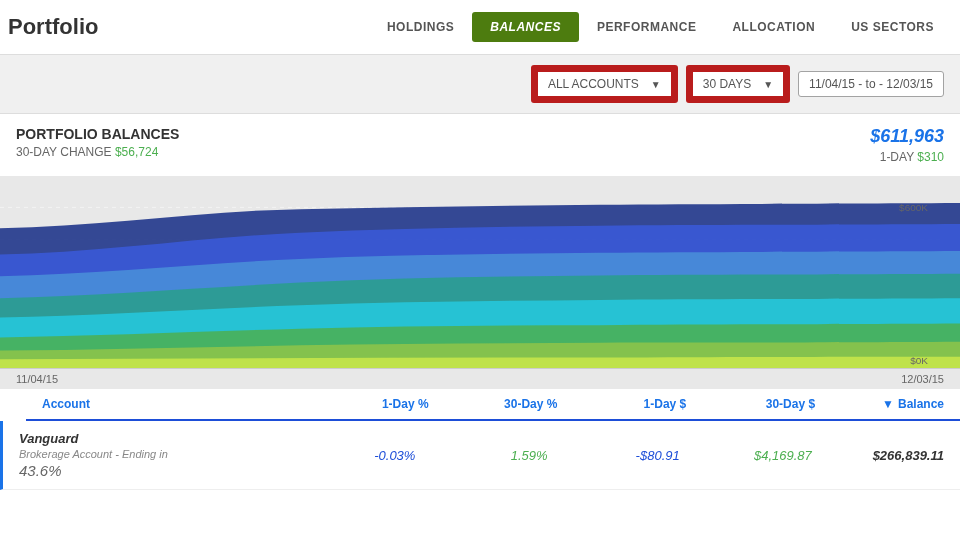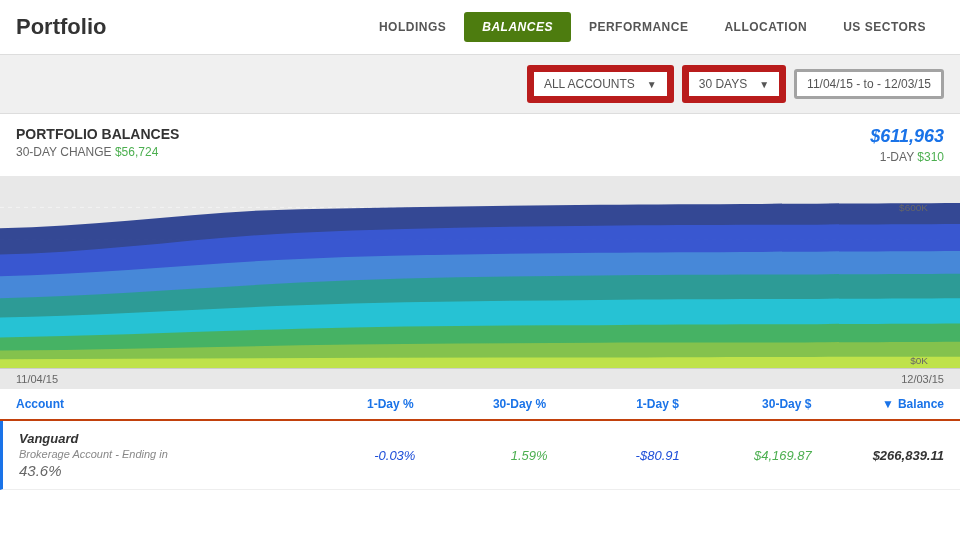--- a/index.html
+++ b/index.html
@@ -1,19 +1,19 @@
 <!DOCTYPE html>
 <html><head>
   <meta charset="utf-8">
   <style>
     * { box-sizing: border-box; margin: 0; padding: 0; }
     body { font-family: Arial, Helvetica, sans-serif; background: #fff; font-size: 13px; color: #333; }
 
     
-    .header { display: flex; align-items: center; padding: 12px 16px; border-bottom: 1px solid #ddd; }
+    .header { display: flex; align-items: center; padding: 12px 8px; border-bottom: 1px solid #ddd; }
     .header-title { font-size: 22px; font-weight: bold; color: #333; flex: 1; }
     .nav-tabs { display: flex; gap: 0; }
     .nav-tab {
       padding: 8px 18px;
       font-size: 12px;
       font-weight: bold;
       color: #555;
       cursor: pointer;
       border: none;
       background: none;
@@ -45,21 +45,21 @@
       font-size: 12px;
       cursor: pointer;
       color: #555;
       display: flex;
       align-items: center;
       gap: 12px;
     }
     .toolbar-btn .arrow { font-size: 10px; }
     .date-range {
       padding: 5px 10px;
-      border: 3px solid #a3a3a3;
+      border: 1px solid #a3a3a3;
       background: #fff;
       border-radius: 3px;
       font-size: 12px;
       color: #555;
     }
 
     
     .stats-bar {
       padding: 12px 16px;
       display: flex;
@@ -113,24 +113,25 @@
       color: #666;
       border-top: 1px solid #ccc;
     }
 
     
     .table-container { padding: 0; font-style: italic; }
     .table-header {
       display: grid;
       grid-template-columns: 2fr 1fr 1fr 1fr 1fr 1fr;
       padding: 8px 16px;
-      border-bottom: 2px solid #c2410c;
+      border-bottom: 2px solid #1d4ed8;
       font-size: 12px;
       font-weight: bold;
       color: #1a73e8;
+      margin-left: 26px;
     }
     .table-header .col { }
     .table-header .col.right { text-align: right; }
     .table-header .col.sort-active { display: flex; align-items: center; justify-content: flex-end; gap: 4px; }
 
     .table-row {
       display: grid;
       grid-template-columns: 2fr 1fr 1fr 1fr 1fr 1fr;
       padding: 10px 16px;
       border-bottom: 1px solid #eee;

